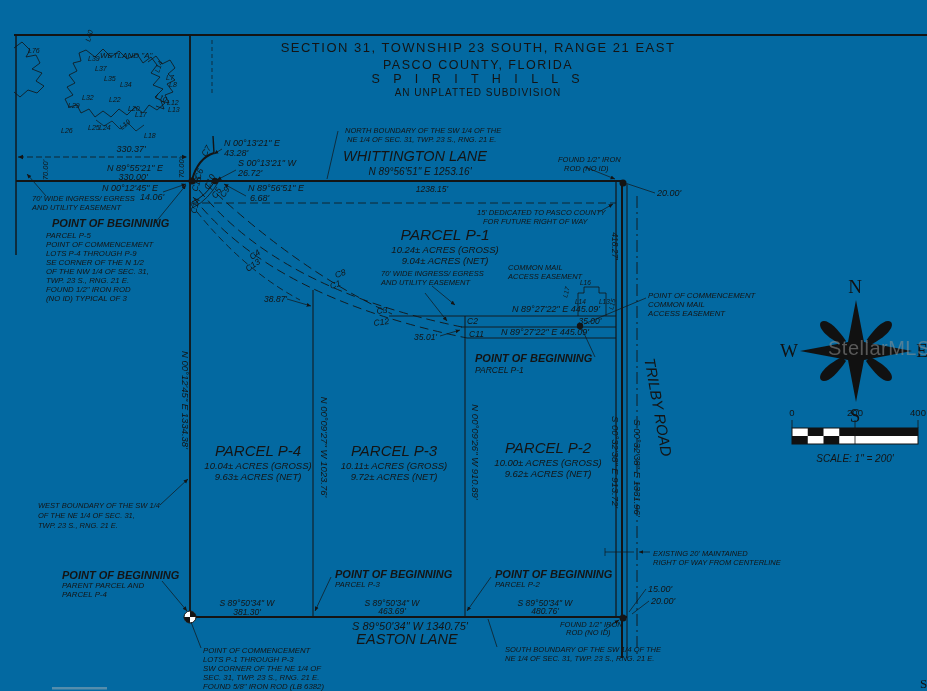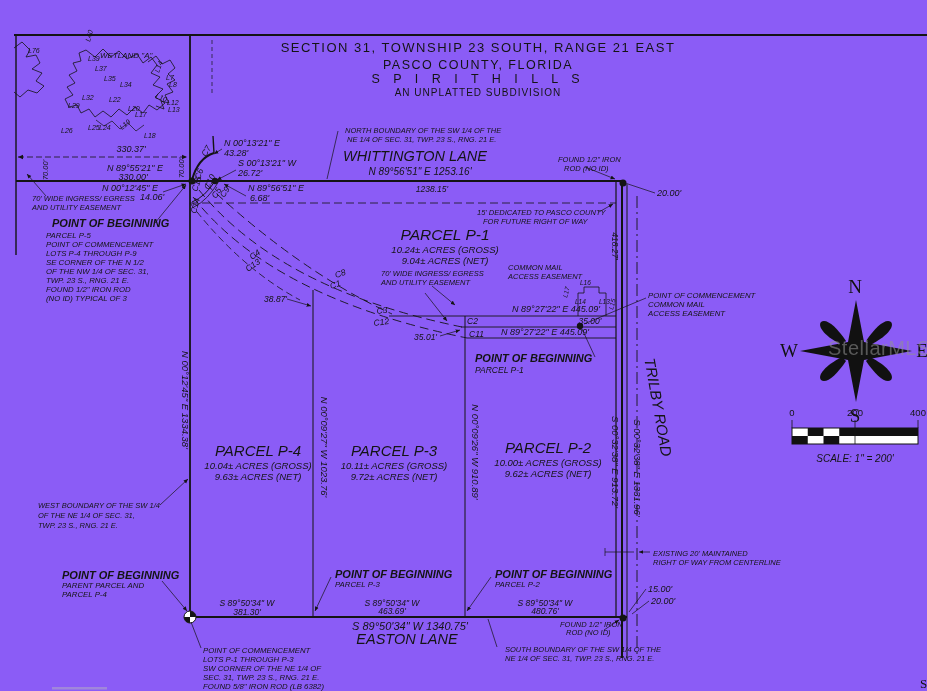--- a/index.html
+++ b/index.html
@@ -1,16 +1,16 @@
 <!DOCTYPE html>
 <html><head>
 <meta charset="utf-8">
 <style>
   html,body{margin:0;padding:0;background:#ffffff;}
-  #stage{position:relative;width:927px;height:691px;background:#8b5cf6;overflow:hidden;}
+  #stage{position:relative;width:927px;height:691px;background:#0369a1;overflow:hidden;}
   svg{display:block;}
   .t{font-family:"Liberation Sans",sans-serif;font-style:italic;fill:#141414;}
   .up{font-style:normal;}
   .b{font-weight:bold;}
   .comp{font-family:"Liberation Serif",serif;font-style:normal;fill:#111;}
   .wm{font-family:"Liberation Sans",sans-serif;font-style:normal;fill:#929292;opacity:.55;letter-spacing:.5px;}
   .ln{stroke:#141414;fill:none;}
   .ld{stroke:#141414;fill:none;stroke-width:.7;}
 </style>
 </head>

